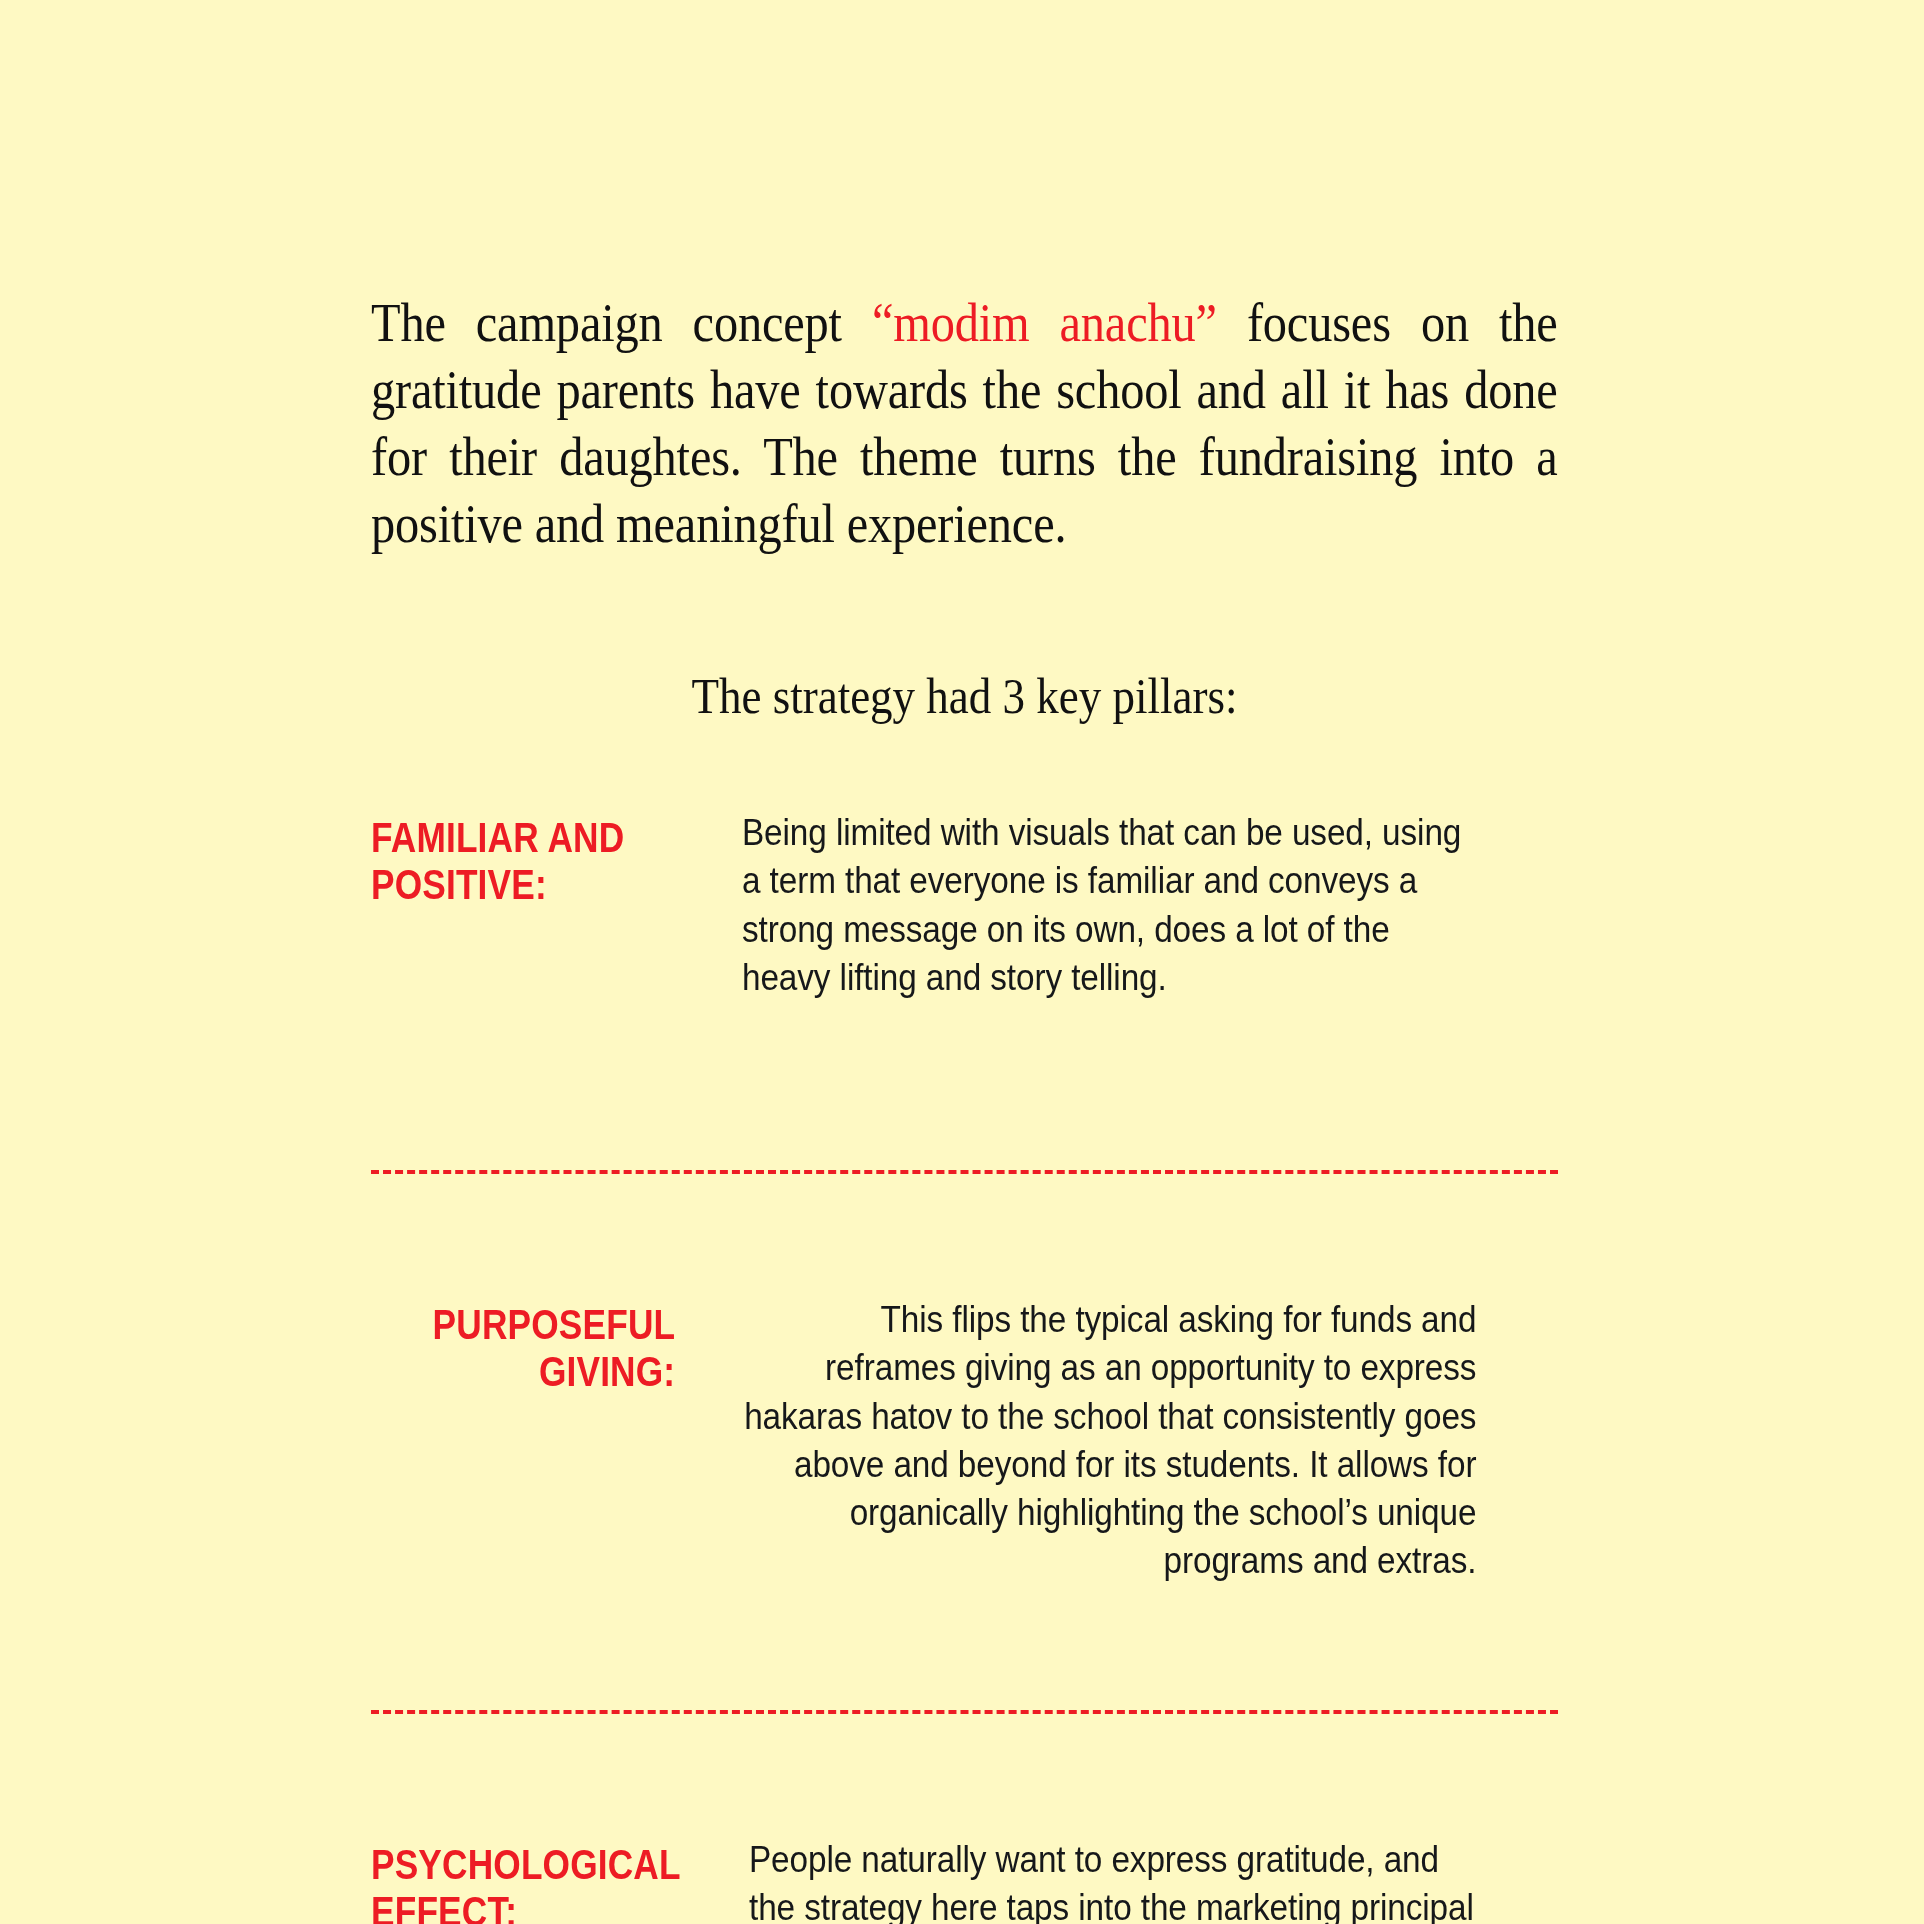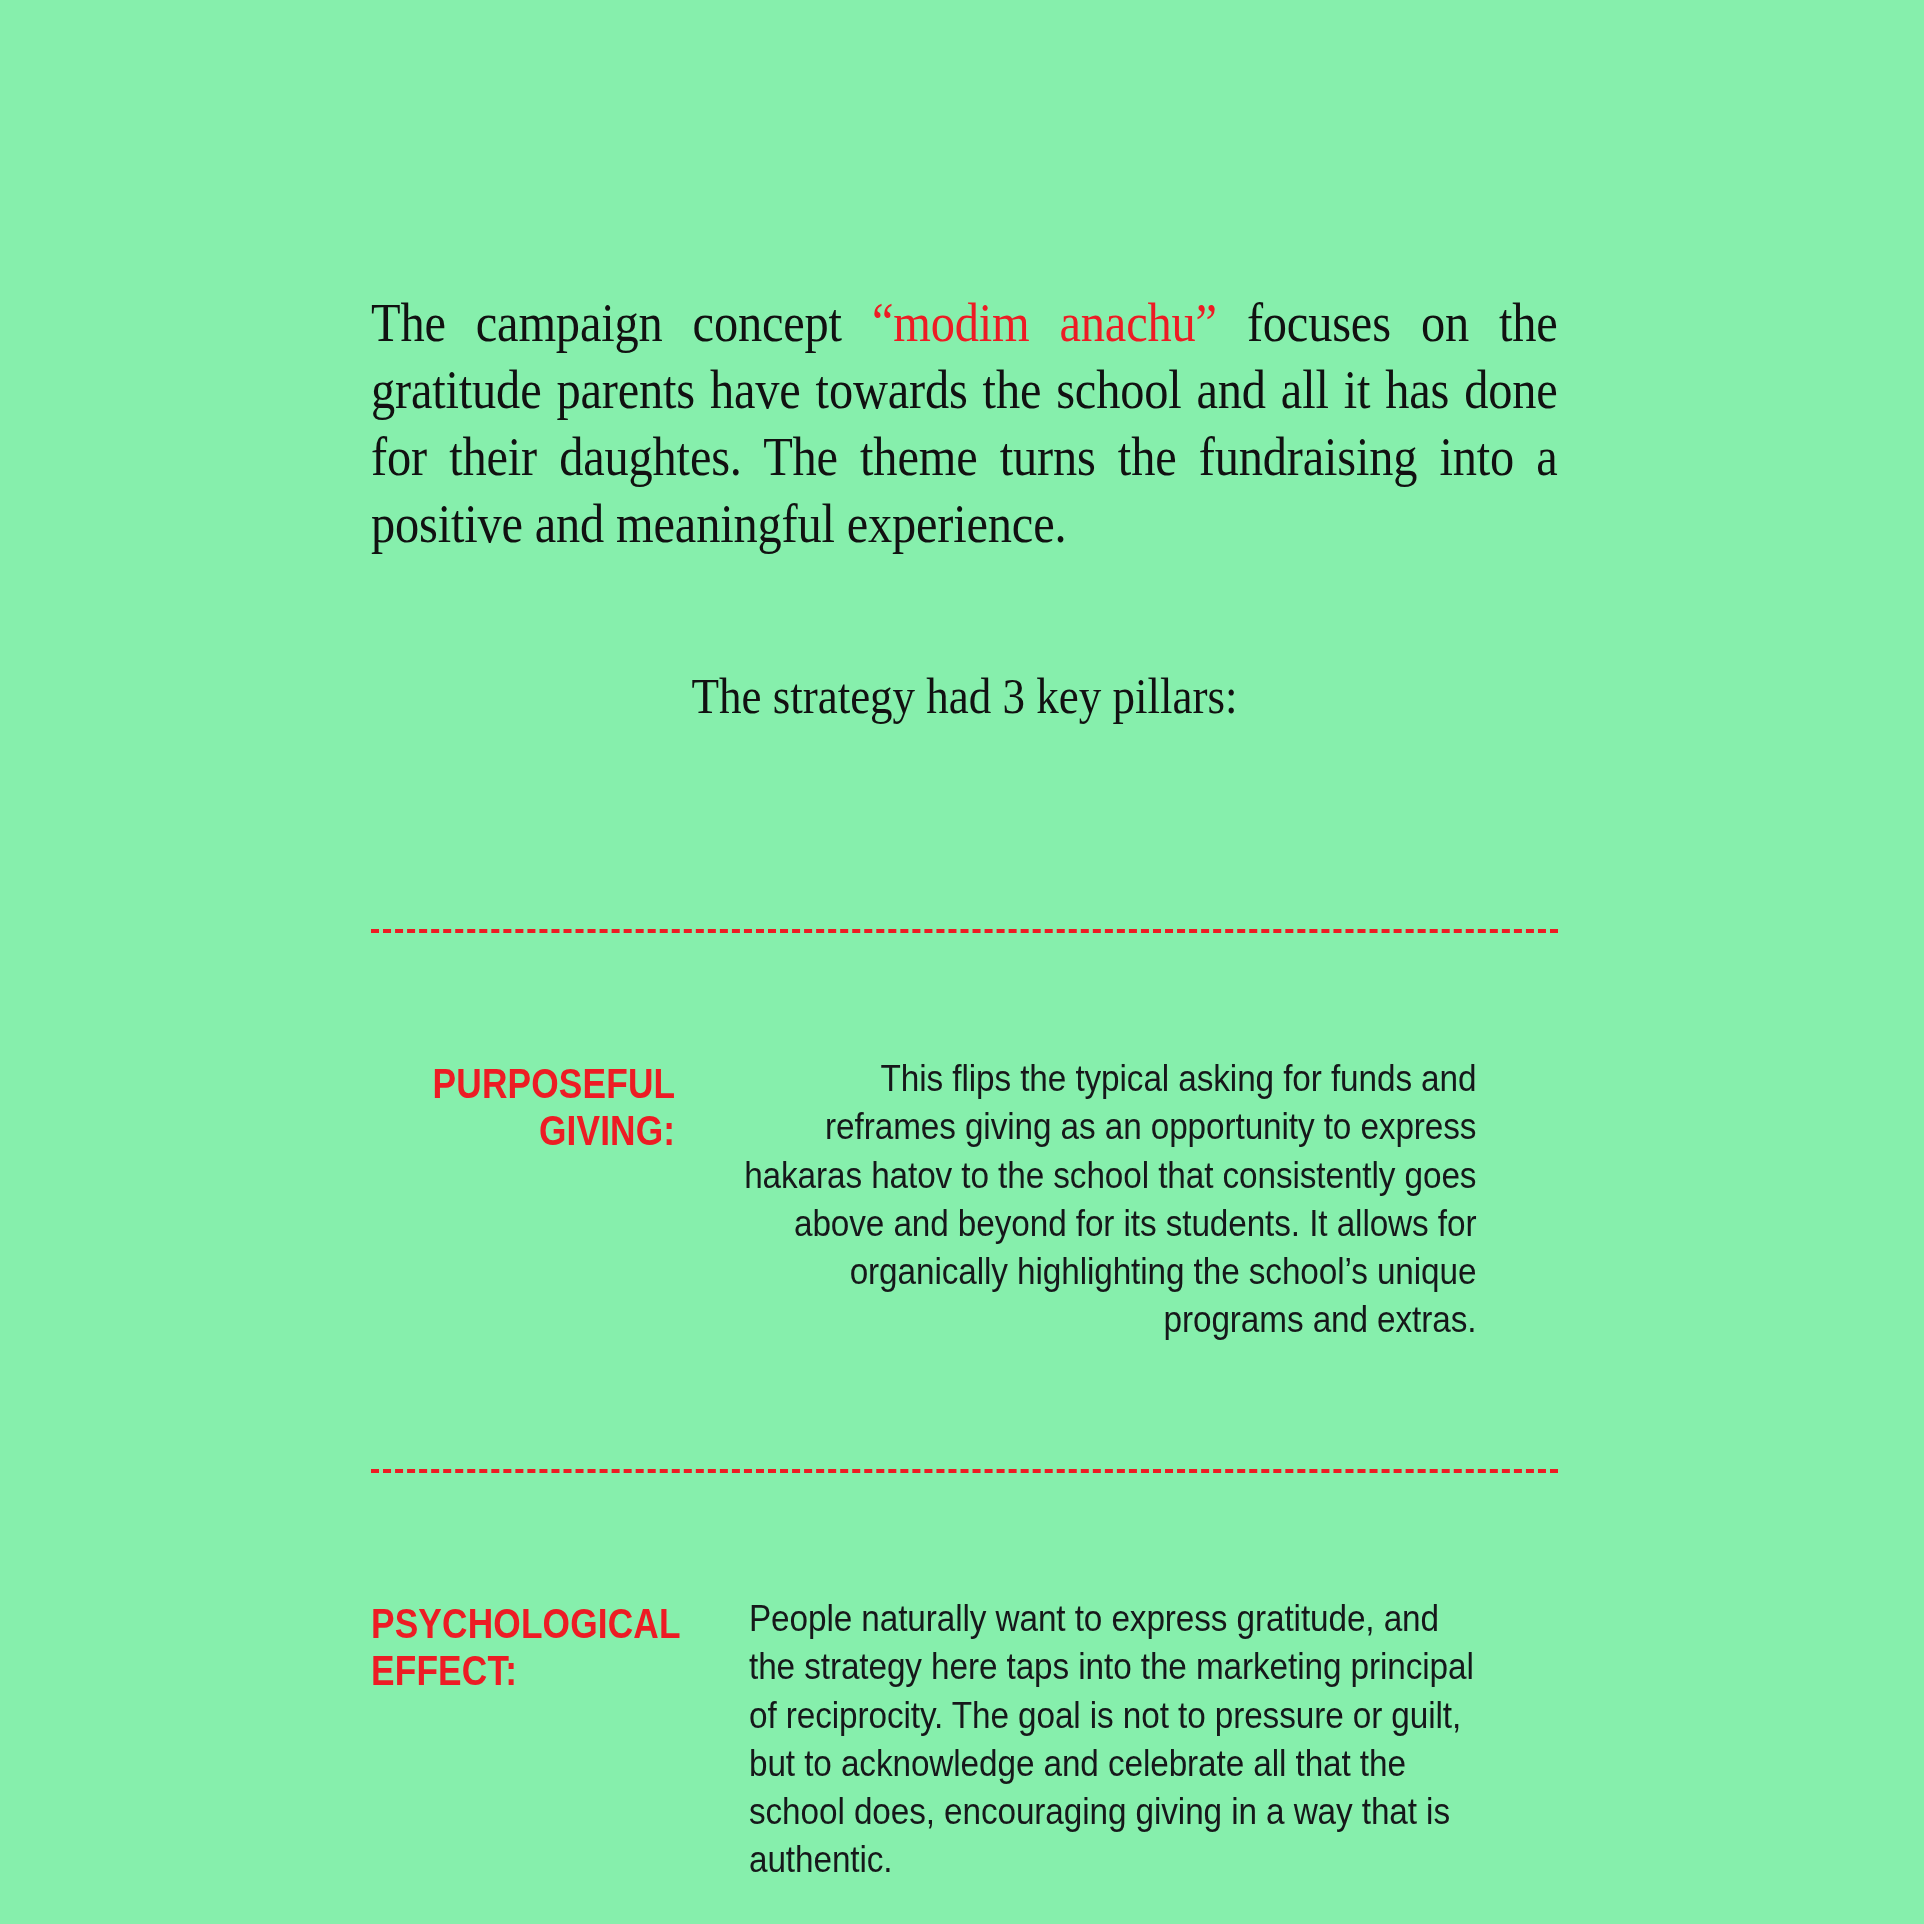--- a/index.html
+++ b/index.html
@@ -111,29 +111,34 @@
   .gap-before-divider { height: 120px; }
   .gap-after-divider  { height: 122px; }
 
   .pillar-1 { min-height: 241px; }
   .pillar-2 { min-height: 294px; text-align: right; }
   .pillar-3 { min-height: 241px; }
 </style>
 </head>
 <body>
 
-<div id="page" style="background: #86efac;">
+<div id="page" style="background: #fef9c3;">
   <div id="content">
 
     <p class="intro"><span>The campaign concept </span><span class="accent" style="color: rgb(237, 28, 36);">“modim anachu”</span><span> focuses on the gratitude parents have towards the school and all it has done for their daughtes.  The theme turns the fundraising into a positive and meaningful experience.</span></p>
 
     <p class="subhead">The strategy had 3 key pillars:</p>
 
     <div class="pillars">
 
+      <div class="pillar pillar-1">
+        <div class="pillar-title" style="color: rgb(237, 28, 36);">FAMILIAR AND
+POSITIVE:</div>
+        <div class="pillar-body">Being limited with visuals that can be used, using a term that everyone is familiar and conveys a strong message on its own, does a lot of the heavy lifting and story telling.</div>
+      </div>
 
       <div class="gap-before-divider"></div>
       <hr class="divider" style="border-top-color: rgb(237, 28, 36);">
       <div class="gap-after-divider"></div>
 
       <div class="pillar pillar-2">
         <div class="pillar-title" style="color: rgb(237, 28, 36);">PURPOSEFUL
 GIVING:</div>
         <div class="pillar-body">This flips the typical asking for funds and reframes giving as an opportunity to express hakaras hatov to the school that consistently goes above and beyond for its students. It allows for organically highlighting the school’s unique programs and extras.</div>
       </div>

